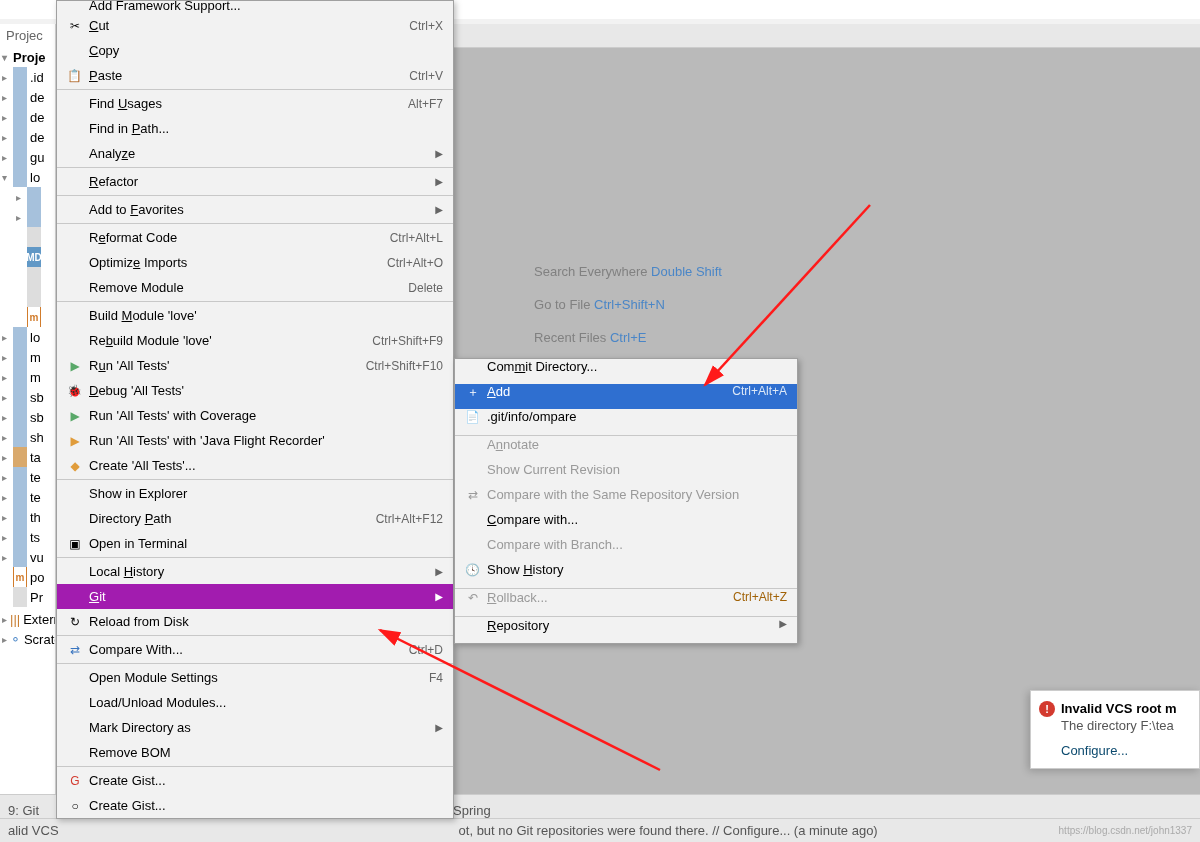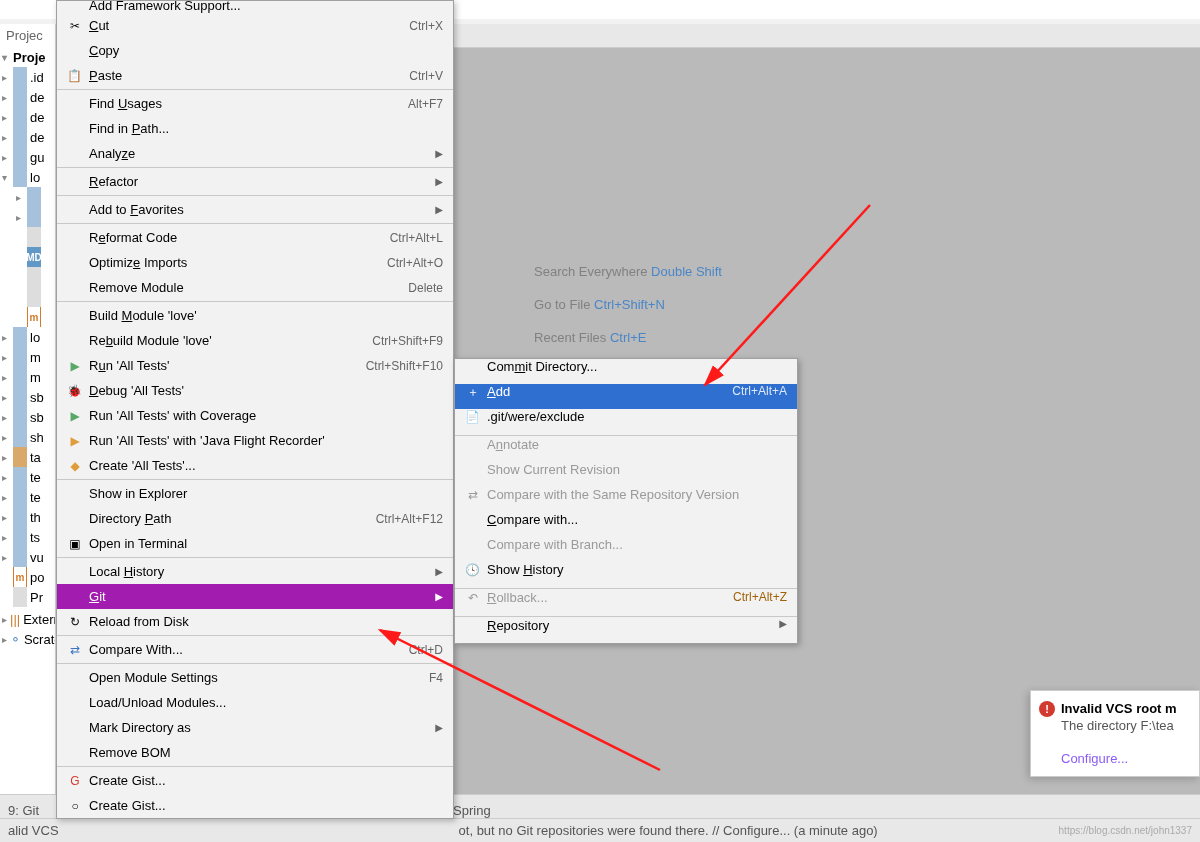--- a/index.html
+++ b/index.html
@@ -46,21 +46,21 @@
 .sub-item .ci-short { color:#a16207; font-size:12px; }
 .sub-item.selected .ci-short { color:#dce8f7; }
 .sub-item .ci-sub { color:#666; font-size:10px; }
 
 .arrow-red { position:absolute; z-index:30; pointer-events:none; }
 
 .notif { position:absolute; right:0; top:690px; width:170px; background:#fff; border:1px solid #ccc; box-shadow:-2px 2px 8px rgba(0,0,0,.2); padding:10px 10px 10px 30px; z-index:15; }
 .notif .err-icon { position:absolute; left:8px; top:10px; width:16px; height:16px; background:#d33a2f; border-radius:50%; color:#fff; display:flex; align-items:center; justify-content:center; font-size:11px; font-weight:bold; }
 .notif .title { font-weight:bold; }
 .notif .body { color:#555; margin-top:2px; }
-.notif .link { color:#8b5cf6; margin-top:18px; cursor:pointer; }
+.notif .link { color:#0c4a6e; margin-top:10px; cursor:pointer; }
 
 .statusbar { position:absolute; left:0; right:0; bottom:24px; height:24px; background:#e8e8e8; border-top:1px solid #ccc; display:flex; align-items:flex-end; padding:0 8px; color:#555; font-size:12px; gap:10px; }
 .statusbar .sp-icon { width:14px; height:14px; background:#69a84f; border-radius:50%; display:inline-block; }
 .statusbar2 { position:absolute; left:0; right:0; bottom:0; height:24px; background:#e8e8e8; border-top:1px solid #ccc; display:flex; align-items:center; padding:0 8px; color:#555; font-size:12px; }
 </style>
 </head>
 <body>
 
 <div class="breadcrumb">
   <span>ct01</span>
@@ -393,21 +393,21 @@
       <span class="ci-icon"></span>
       <span class="ci-label"><span>Com<span class="underline">m</span>it Directory...</span></span>
     </div>
     <div class="sub-item selected">
       <span class="ci-icon">＋</span>
       <span class="ci-label"><span><span class="underline">A</span>dd</span></span>
       <span class="ci-short">Ctrl+Alt+A</span>
     </div>
     <div class="sub-item">
       <span class="ci-icon">📄</span>
-      <span class="ci-label">.git/were/exclude</span>
+      <span class="ci-label">.git/info/ompare</span>
     </div>
     <div class="ctx-sep"></div>
     <div class="sub-item disabled">
       <span class="ci-icon"></span>
       <span class="ci-label"><span>A<span class="underline">n</span>notate</span></span>
     </div>
     <div class="sub-item disabled">
       <span class="ci-icon"></span>
       <span class="ci-label">Show Current Revision</span>
     </div>

